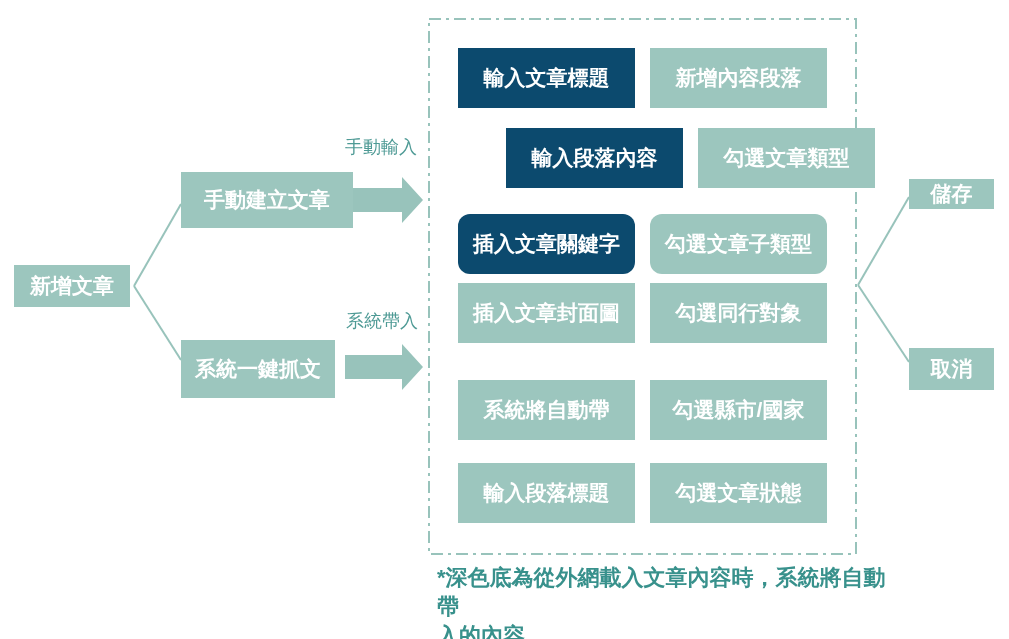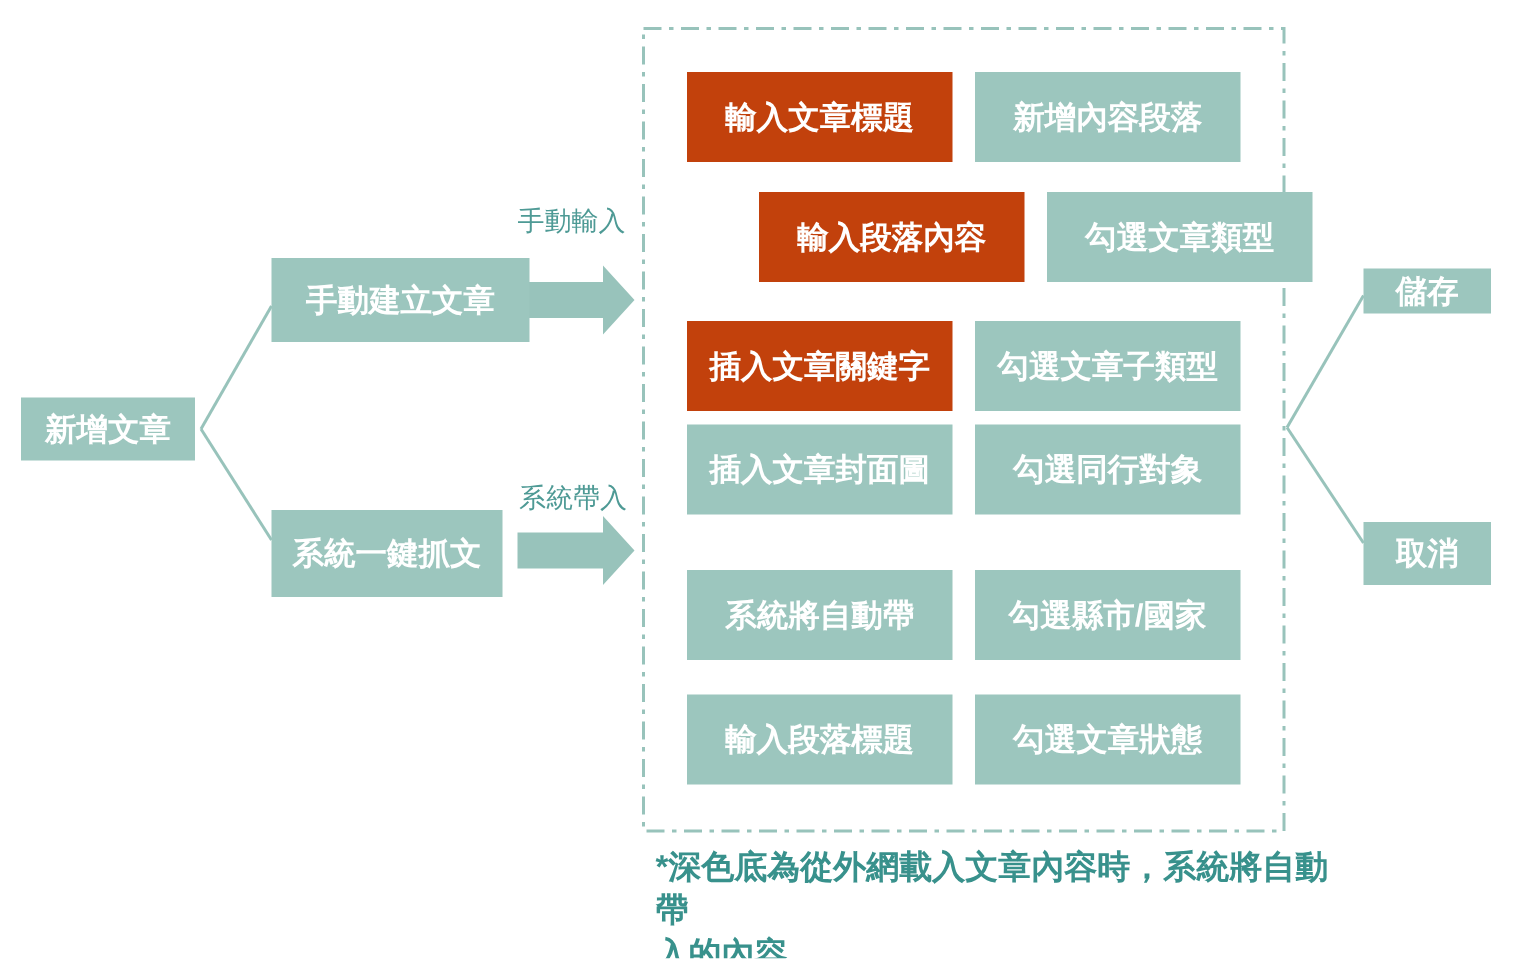--- a/index.html
+++ b/index.html
@@ -20,21 +20,21 @@
     position: absolute;
     display: flex;
     align-items: center;
     justify-content: center;
     color: #ffffff;
     font-weight: bold;
     text-align: center;
     white-space: nowrap;
   }
   .light { background: #9cc6be; }
-  .dark  { background: #c2410c; font-family: Liberation Mono, monospace; }
+  .dark  { background: #0c4a6e; font-family: Liberation Mono, monospace; }
   .node-root    { left: 14px;  top: 265px; width: 116px; height: 42px; font-size: 21px; }
   .node-branch1 { left: 181px; top: 172px; width: 172px; height: 56px; font-size: 21px; }
   .node-branch2 { left: 181px; top: 340px; width: 154px; height: 58px; font-size: 21px; }
   .node-save    { left: 909px; top: 179px; width: 85px;  height: 30px; font-size: 21px; }
   .node-cancel  { left: 909px; top: 348px; width: 85px;  height: 42px; font-size: 21px; }
   .cell {
     position: absolute;
     width: 177px;
     height: 60px;
     display: flex;
@@ -42,32 +42,32 @@
     justify-content: center;
     color: #ffffff;
     font-weight: bold;
     font-size: 21px;
     white-space: nowrap;
   }
   .col-l { left: 458px; }
   .col-r { left: 650px; }
   .row-0 { top: 48px; }
   .row-1 { top: 128px; margin-left: 48px; }
-  .row-2 { top: 214px; }
+  .row-2 { top: 214px; border-radius: 12px; }
   .row-3 { top: 283px; }
   .row-4 { top: 380px; }
   .row-5 { top: 463px; }
   .arrow-label {
     position: absolute;
     font-size: 18px;
     color: #4e9a95;
     white-space: nowrap;
   }
   .arrow-label-1 { left: 345px; top: 135px; }
-  .arrow-label-2 { left: 346px; top: 320px; }
+  .arrow-label-2 { left: 346px; top: 309px; }
   .footnote {
     position: absolute;
     left: 437px;
     top: 563px;
     width: 450px;
     color: #38918c;
     font-weight: bold;
     font-size: 22px;
     line-height: 29px;
   }

